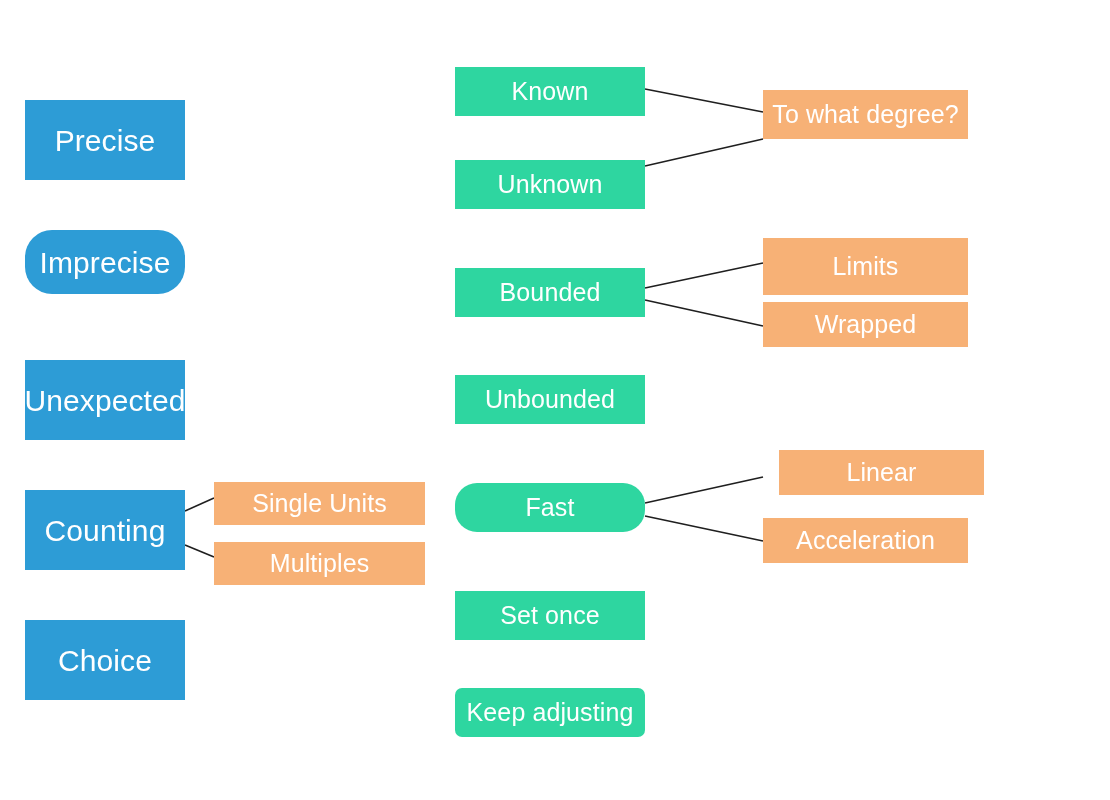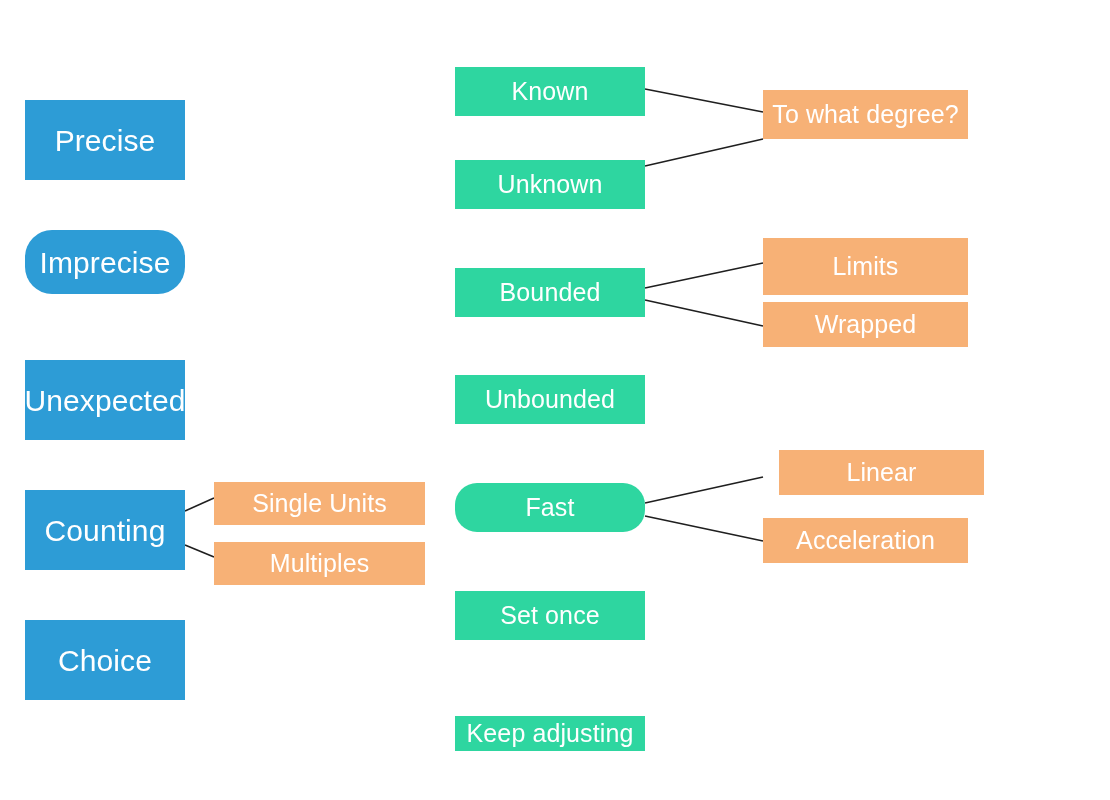--- a/index.html
+++ b/index.html
@@ -111,21 +111,21 @@
   </div>
   <div class="node node-green" style="left:455px; top:375px; width:190px; height:49px;">
     <span class="node-label">Unbounded</span>
   </div>
   <div class="node node-green" style="left:455px; top:483px; width:190px; height:49px;border-radius:22px;">
     <span class="node-label">Fast</span>
   </div>
   <div class="node node-green" style="left:455px; top:591px; width:190px; height:49px;">
     <span class="node-label">Set once</span>
   </div>
-  <div class="node node-green" style="left:455px; top:716px; width:190px; height:35px;">
+  <div class="node node-green" style="left:455px; top:688px; width:190px; height:49px;border-radius:7px;">
     <span class="node-label">Keep adjusting</span>
   </div>
 
   <div class="node node-orange" style="left:763px; top:90px; width:205px; height:49px;">
     <span class="node-label">To what degree?</span>
   </div>
   <div class="node node-orange" style="left:763px; top:238px; width:205px; height:57px;">
     <span class="node-label">Limits</span>
   </div>
   <div class="node node-orange" style="left:763px; top:302px; width:205px; height:45px;">

